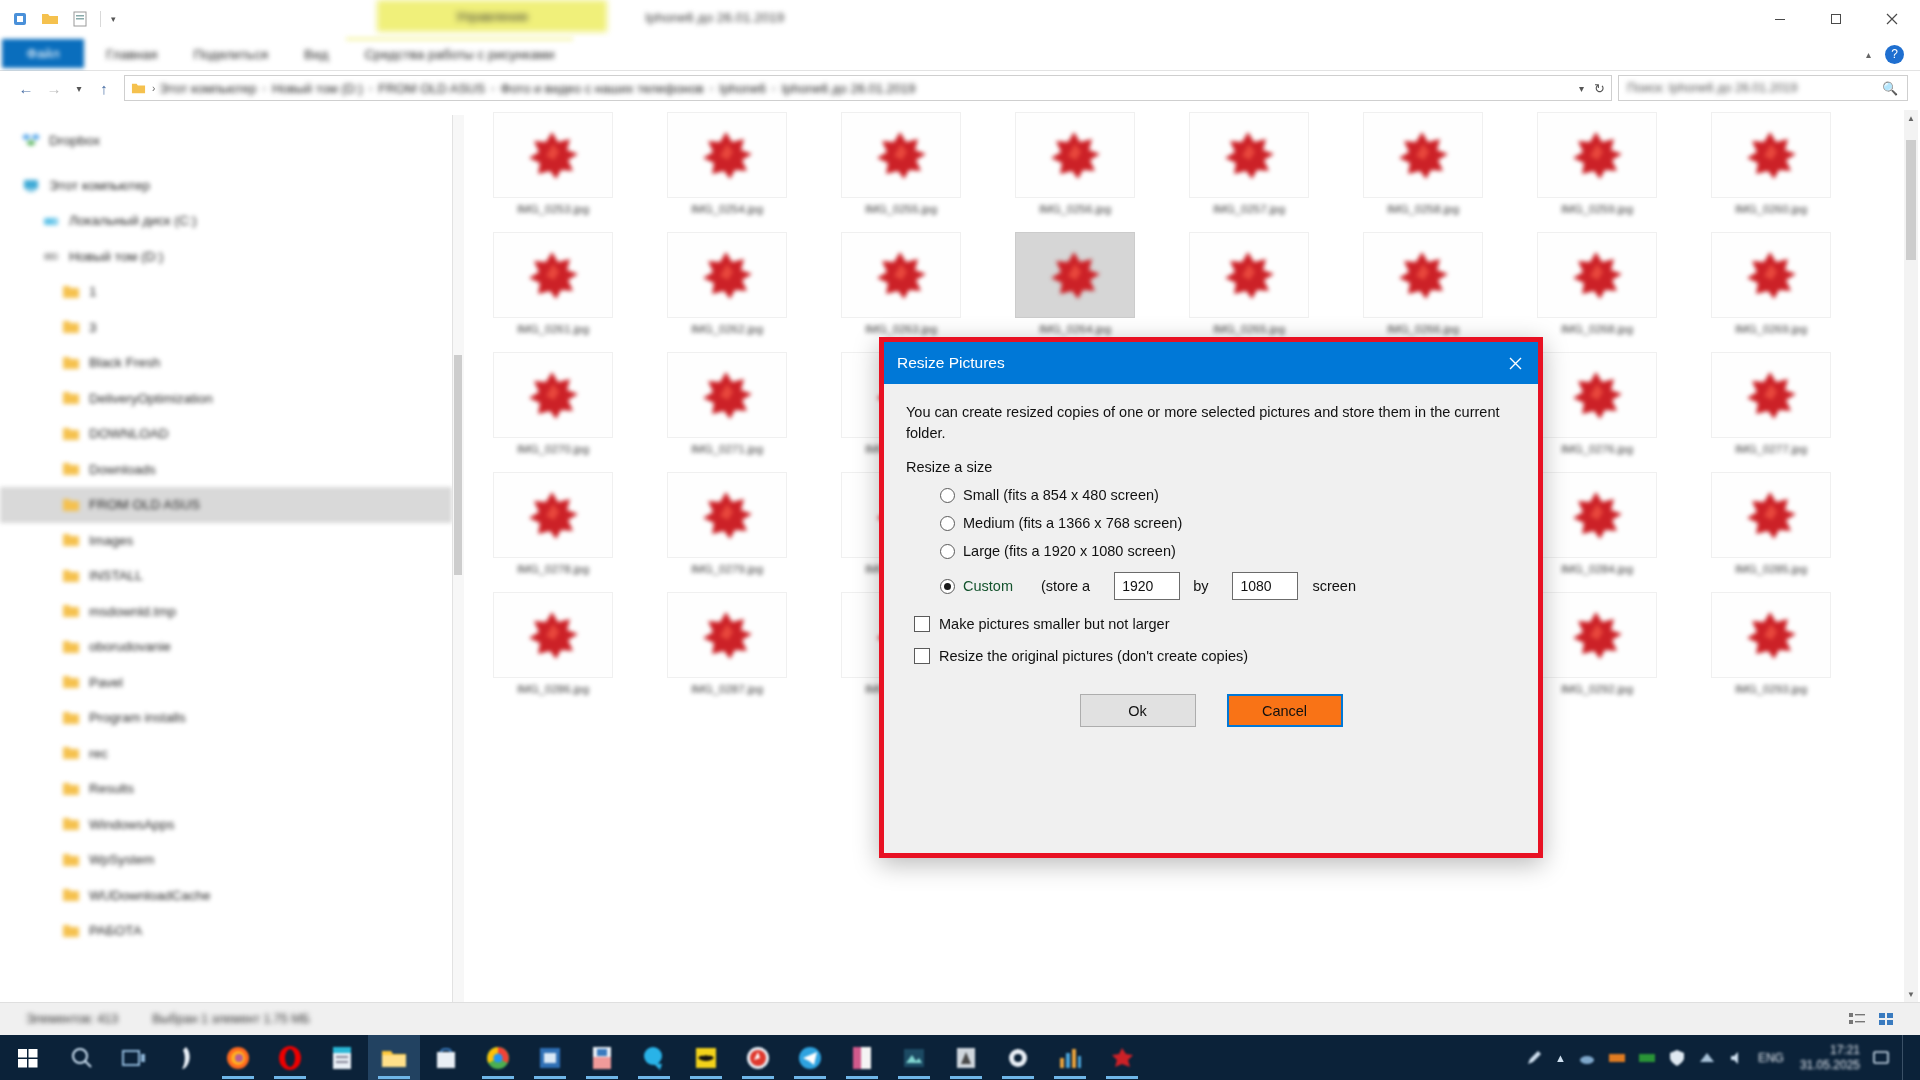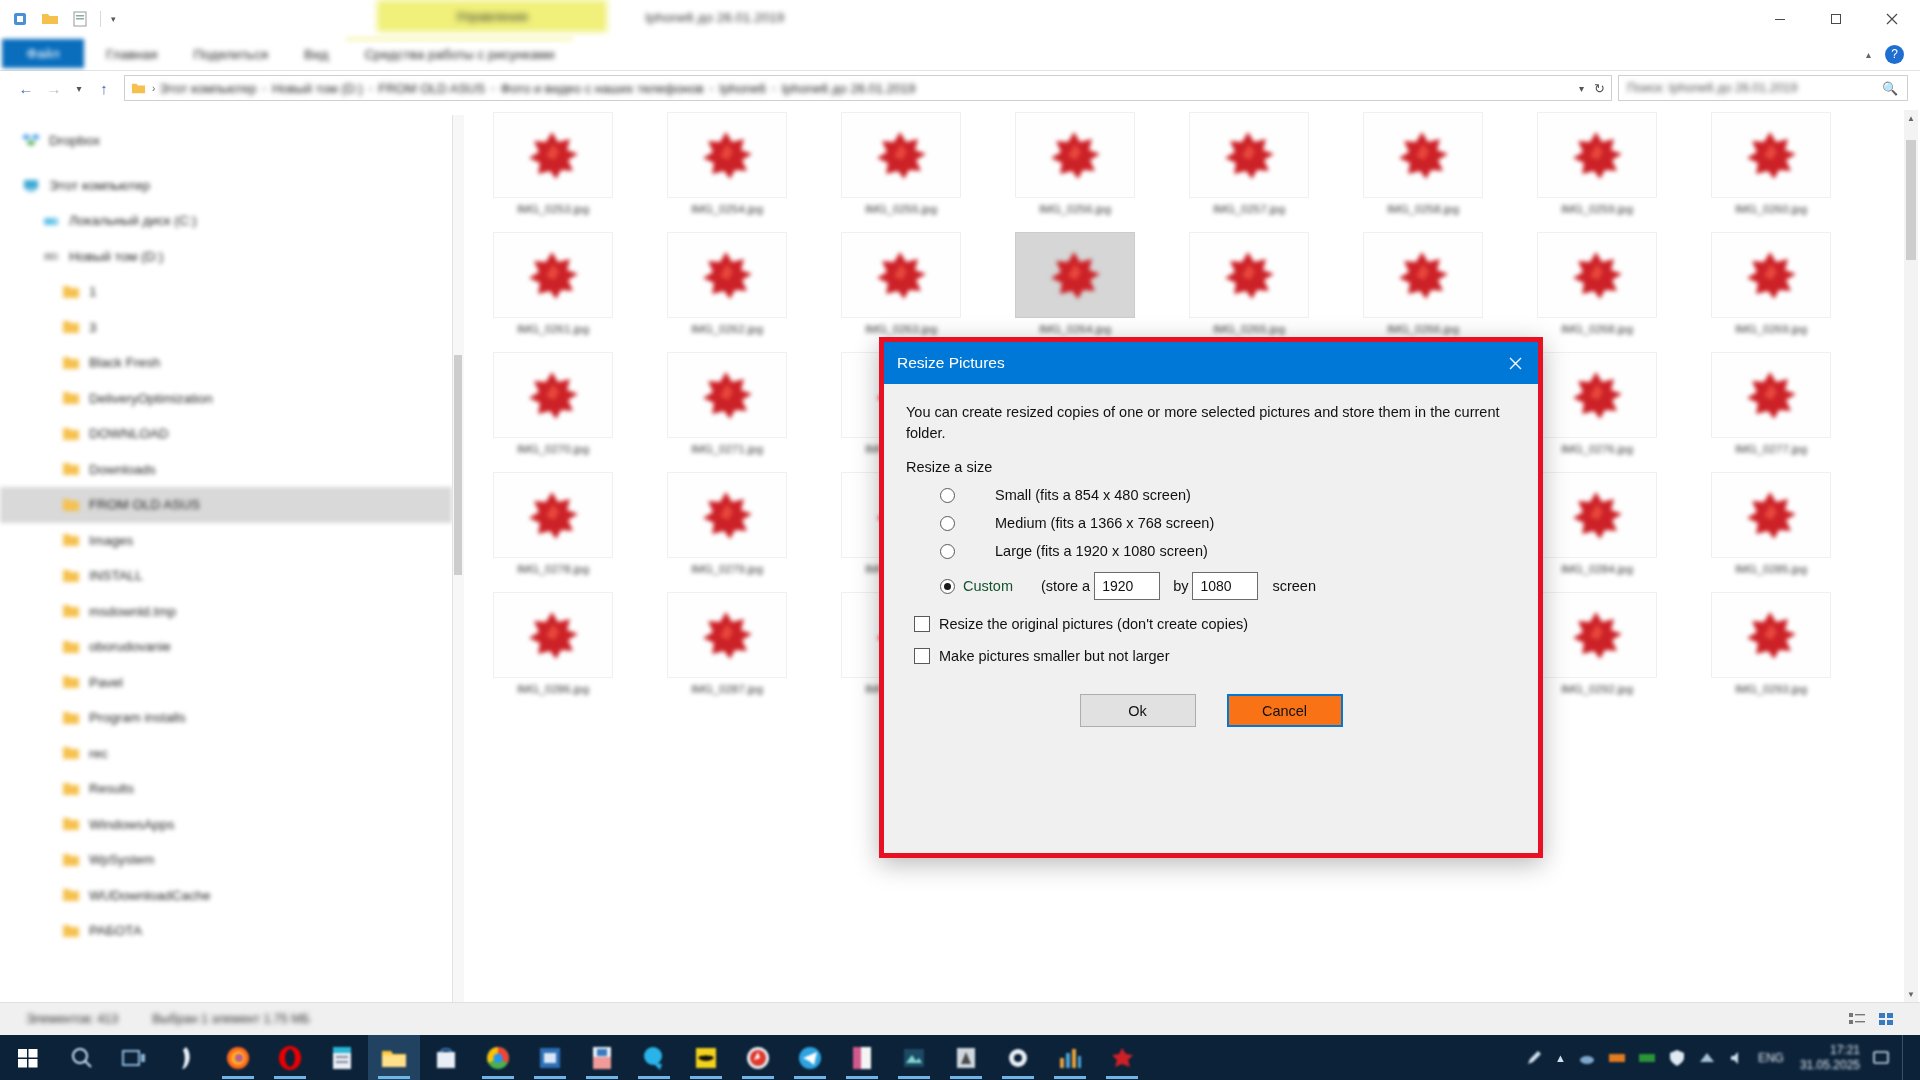--- a/index.html
+++ b/index.html
@@ -187,37 +187,37 @@
   }
   .dlg-title-text { color: #fff; font-size: 15.5px; }
   .dlg-close {
     position: absolute; right: 0; top: 0; width: 46px; height: 42px;
     display:flex; align-items:center; justify-content:center; color: #fff; font-size: 17px;
   }
   .dlg-body { padding: 18px 22px 0 22px; }
   .dlg-desc { font-size: 14.5px; color: #111; line-height: 1.45; max-width: 600px; }
   .dlg-label { font-size: 14.5px; color: #111; margin-top: 15px; }
 
-  .radio-row { display: flex; align-items: center; margin-top: 12px; padding-left: 34px; gap: 32px; }
+  .radio-row { display: flex; align-items: center; margin-top: 12px; padding-left: 34px; }
   .radio {
     width: 15px; height: 15px; border: 1.6px solid #5a5a5a; border-radius: 50%;
     background: #fff; flex: none; margin-right: 8px; position: relative;
   }
   .radio.on::after {
     content:""; position:absolute; left: 3px; top: 3px; width: 7px; height: 7px;
     border-radius: 50%; background: #1a1a1a;
   }
   .radio-lbl { font-size: 14.5px; color: #111; }
 
   .custom-row { display:flex; align-items:center; margin-top: 13px; padding-left: 34px; gap: 0; }
   .custom-lbl { font-size: 14.5px; color: #14532d; }
   .fits-lbl { font-size: 14.5px; color: #111; margin-left: 28px; }
   .dim-input {
     width: 66px; height: 28px; border: 1px solid #6b6b6b; background: #fff;
-    font-size: 14px; color: #111; text-align: left; padding: 0 7px; margin-left: 4px;
+    font-size: 14px; color: #111; text-align: left; padding: 0 7px; margin-left: 24px;
     font-family: "Liberation Sans", sans-serif;
   }
   .by-lbl { font-size: 14.5px; color: #111; margin-left: 13px; }
   .screen-lbl { font-size: 14.5px; color: #111; margin-left: 14px; }
 
   .check-row { display:flex; align-items:center; margin-top: 16px; padding-left: 8px; }
   .checkbox {
     width: 16px; height: 16px; border: 1.6px solid #5a5a5a; background: #fff;
     flex: none; margin-right: 9px;
   }
@@ -923,25 +923,25 @@
         <span class="custom-lbl">Custom</span>
         <span class="fits-lbl">(store a</span>
         <input class="dim-input" value="1920" style="">
         <span class="by-lbl">by</span>
         <input class="dim-input" value="1080" style="">
         <span class="screen-lbl">screen</span>
       </div>
 
       <div class="check-row">
         <span class="checkbox"></span>
-        <span class="check-lbl">Resize the original pictures (don't create copies)</span>
+        <span class="check-lbl">Make pictures smaller but not larger</span>
       </div>
       <div class="check-row">
         <span class="checkbox"></span>
-        <span class="check-lbl">Make pictures smaller but not larger</span>
+        <span class="check-lbl">Resize the original pictures (don't create copies)</span>
       </div>
 
       <div class="dlg-buttons">
         <div class="dbtn">Ok</div>
         <div class="dbtn focus">Cancel</div>
       </div>
     </div>
   </div>
 
   <div class="taskbar">

